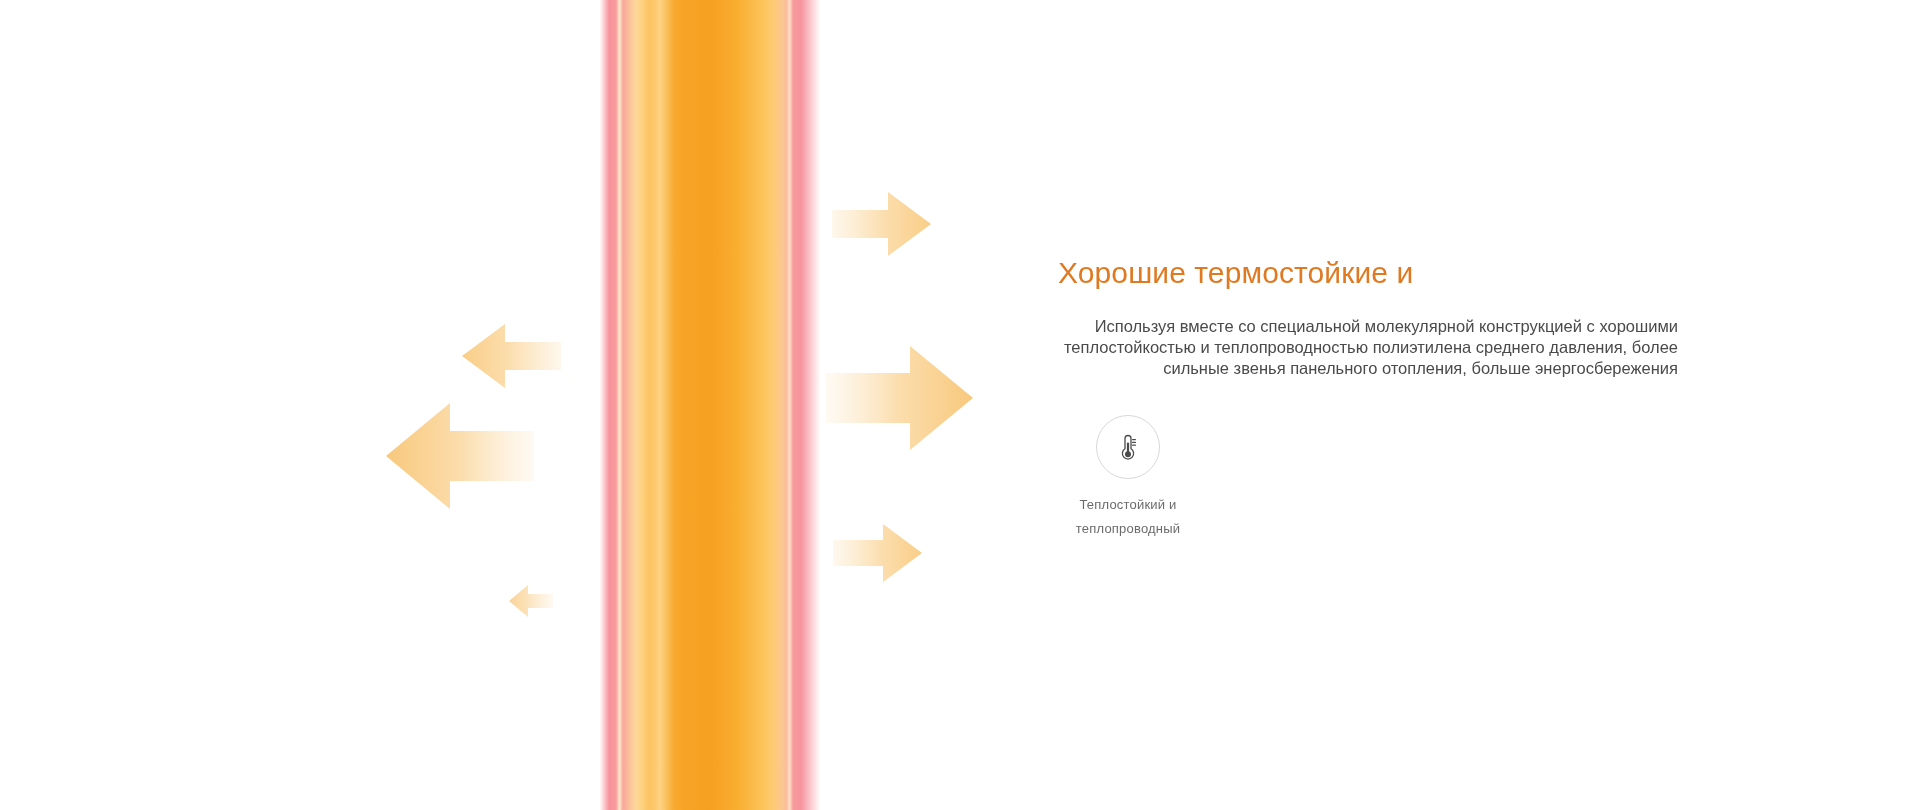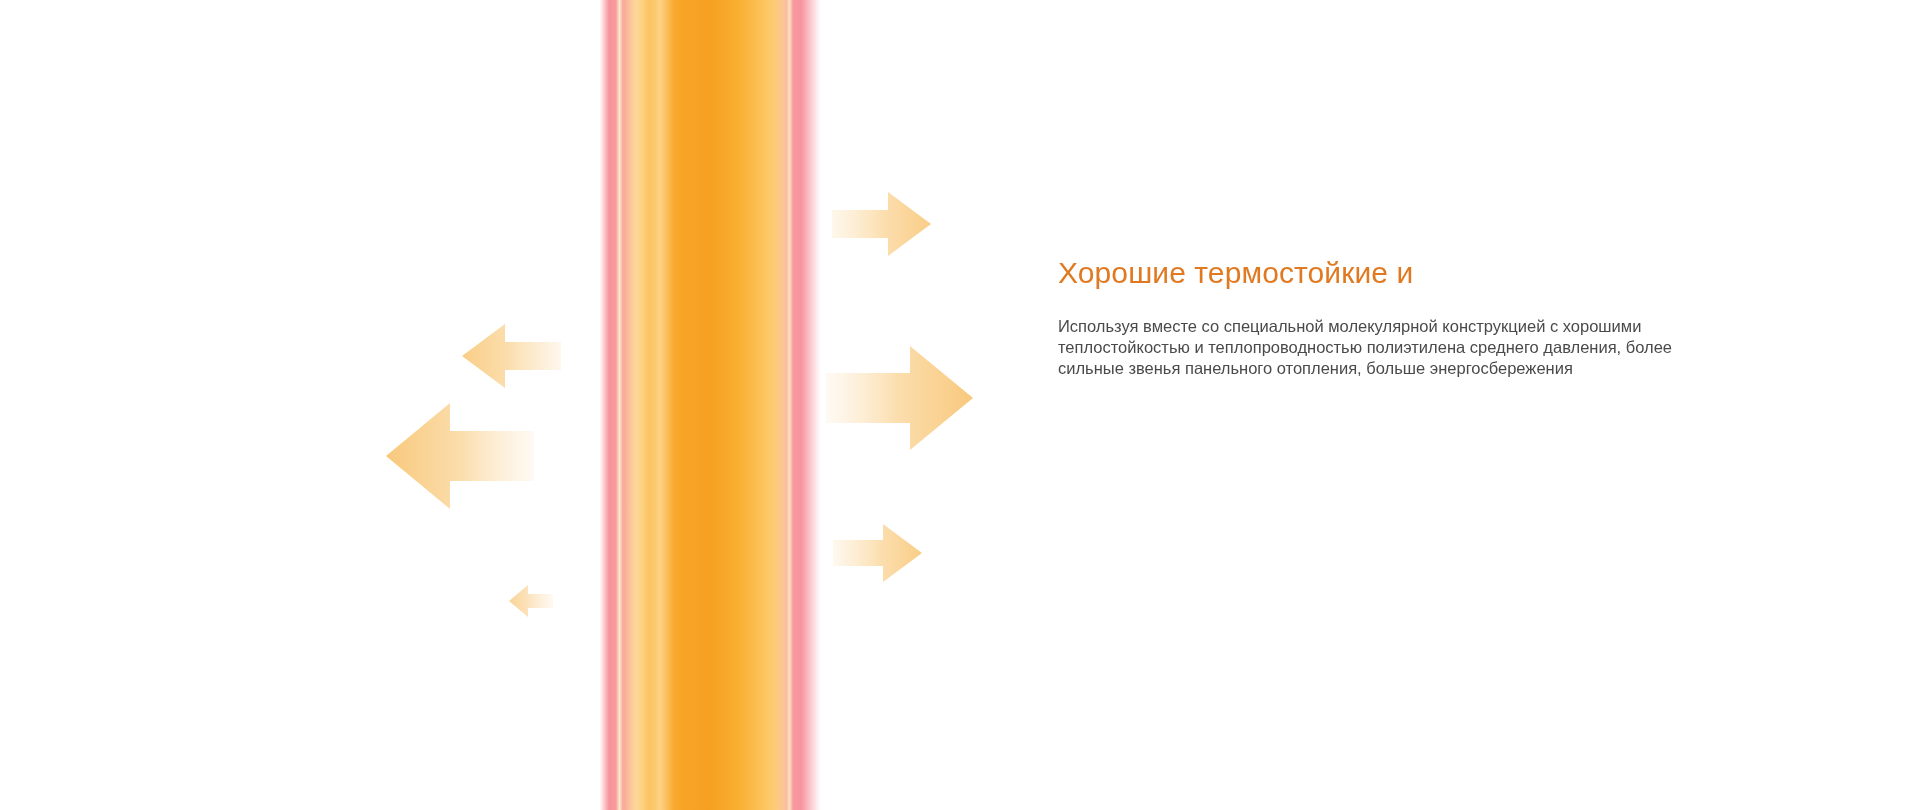--- a/index.html
+++ b/index.html
@@ -112,20 +112,21 @@
   }
   .title .accent { color: #e07a22; display: block; }
   .title .dark { color: #3a3a3a; display: block; }
 
   .body-text {
     margin: 22px 0 0 0;
     font-size: 16.5px;
     line-height: 21px;
     color: #4a4a4a;
     max-width: 620px;
+    text-align: right;
   }
 
   .feature {
     margin-top: 36px;
     width: 140px;
     text-align: center;
   }
   .feature-icon {
     width: 62px;
     height: 62px;
@@ -237,15 +238,33 @@
   </div>
 
   <div class="content">
 
     <h1 class="title">
       <span class="accent">Хорошие термостойкие и</span>
     </h1>
 
     <p class="body-text">Используя вместе со специальной молекулярной конструкцией с хорошими теплостойкостью и теплопроводностью полиэтилена среднего давления, более сильные звенья панельного отопления, больше энергосбережения</p>
 
+    <div class="feature">
+      <div class="feature-icon">
+        <svg width="34" height="34" viewBox="0 0 34 34" aria-hidden="true">
+          <g fill="none" stroke="#4a4a4a" stroke-width="1.3" stroke-linecap="round">
+            <path d="M17 5.5 a3 3 0 0 1 3 3 v10.2 a5.6 5.6 0 1 1 -6 0 V8.5 a3 3 0 0 1 3 -3 z"></path>
+            <line x1="21.6" y1="9.6" x2="24.4" y2="9.6"></line>
+            <line x1="21.6" y1="12.4" x2="24.4" y2="12.4"></line>
+            <line x1="21.6" y1="15.2" x2="24.4" y2="15.2"></line>
+          </g>
+          <circle cx="17" cy="24.3" r="3" fill="#4a4a4a"></circle>
+          <rect x="15.9" y="12.5" width="2.2" height="10.5" rx="1.1" fill="#4a4a4a"></rect>
+        </svg>
+      </div>
+      <div class="feature-label">
+        <div>Теплостойкий и</div>
+        <div>теплопроводный</div>
+      </div>
+    </div>
 
   </div>
 </div>
 
 </body></html>

